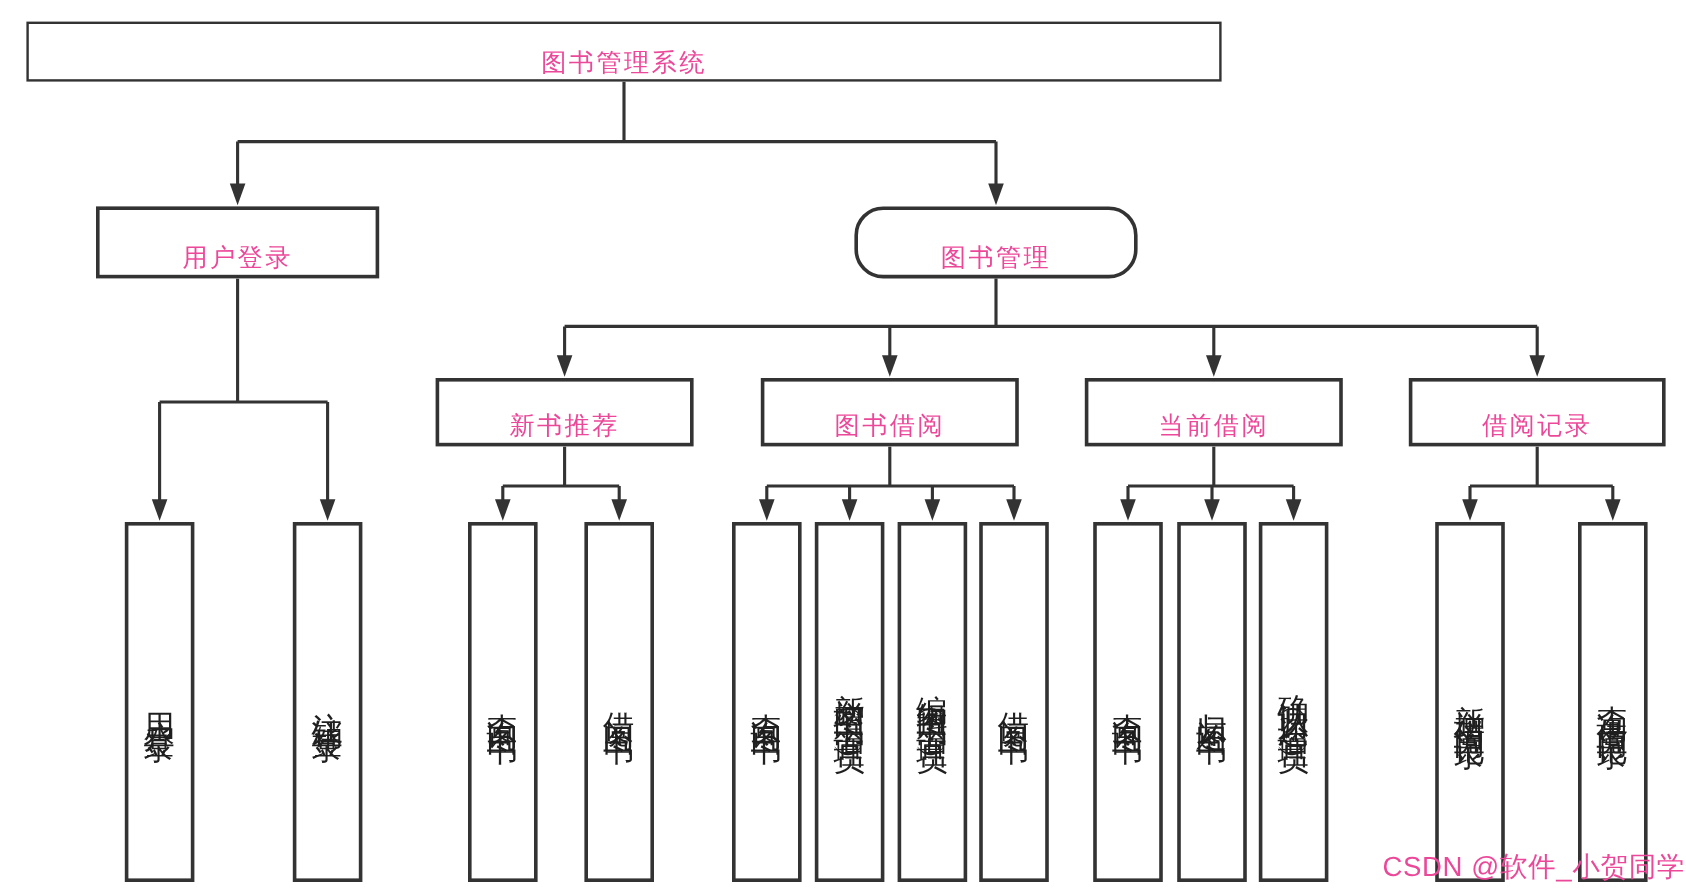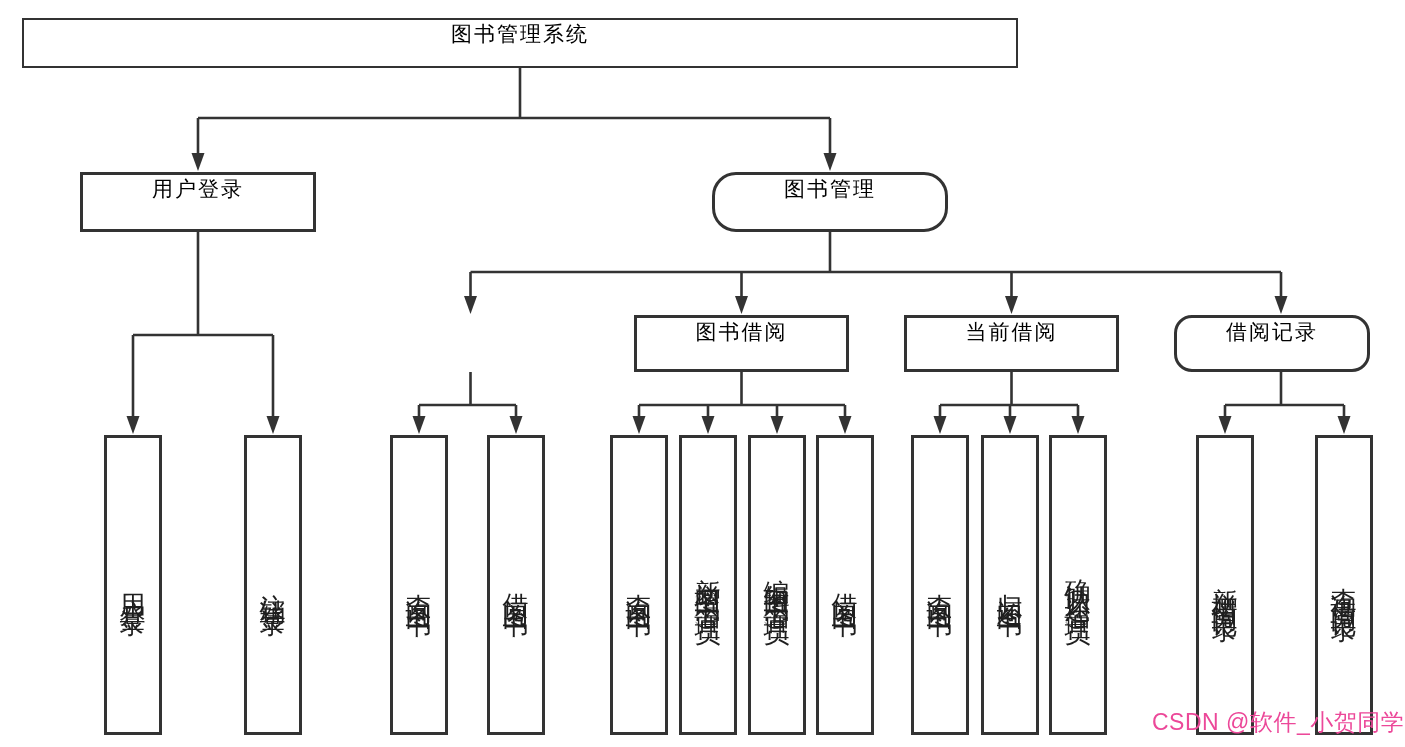--- a/index.html
+++ b/index.html
@@ -14,23 +14,23 @@
   svg.wires { position: absolute; left: 0; top: 0; width: 1405px; height: 747px; }
   svg.wires path { stroke: #333333; stroke-width: 2.6; fill: none; }
   svg.wires polygon { fill: #333333; stroke: none; }
 
   .hbox {
     position: absolute;
     box-sizing: border-box;
     border: 3px solid #333333;
     background: #ffffff;
     display: flex;
-    align-items: flex-start;
+    align-items: flex-end;
     justify-content: center;
-    color: #000000;
+    color: #ec4899;
     font-size: 21px;
     letter-spacing: 2px;
     white-space: nowrap;
   }
   .hbox.root { border-width: 2px; font-size: 21px; }
 
   .vbox {
     position: absolute;
     box-sizing: border-box;
     width: 58px;
@@ -107,27 +107,30 @@
     <span>图书管理系统</span>
   </div>
 
   <div class="hbox" style="left:80px; top:172px; width:236px; height:60px;">
     <span>用户登录</span>
   </div>
   <div class="hbox" style="left:712px; top:172px; width:236px; height:60px;border-radius:24px;">
     <span>图书管理</span>
   </div>
 
+  <div class="hbox" style="left:363px; top:315px; width:215px; height:57px;">
+    <span>新书推荐</span>
+  </div>
   <div class="hbox" style="left:634px; top:315px; width:215px; height:57px;">
     <span>图书借阅</span>
   </div>
   <div class="hbox" style="left:904px; top:315px; width:215px; height:57px;">
     <span>当前借阅</span>
   </div>
-  <div class="hbox" style="left:1174px; top:315px; width:196px; height:57px;border-radius:18px;">
+  <div class="hbox" style="left:1174px; top:315px; width:214px; height:57px;">
     <span>借阅记录</span>
   </div>
 
   <div class="vbox" style="left:104px; top:435px;">
     <span class="vtext">用户登录</span>
   </div>
   <div class="vbox" style="left:244px; top:435px;">
     <span class="vtext">注销登录</span>
   </div>
 

